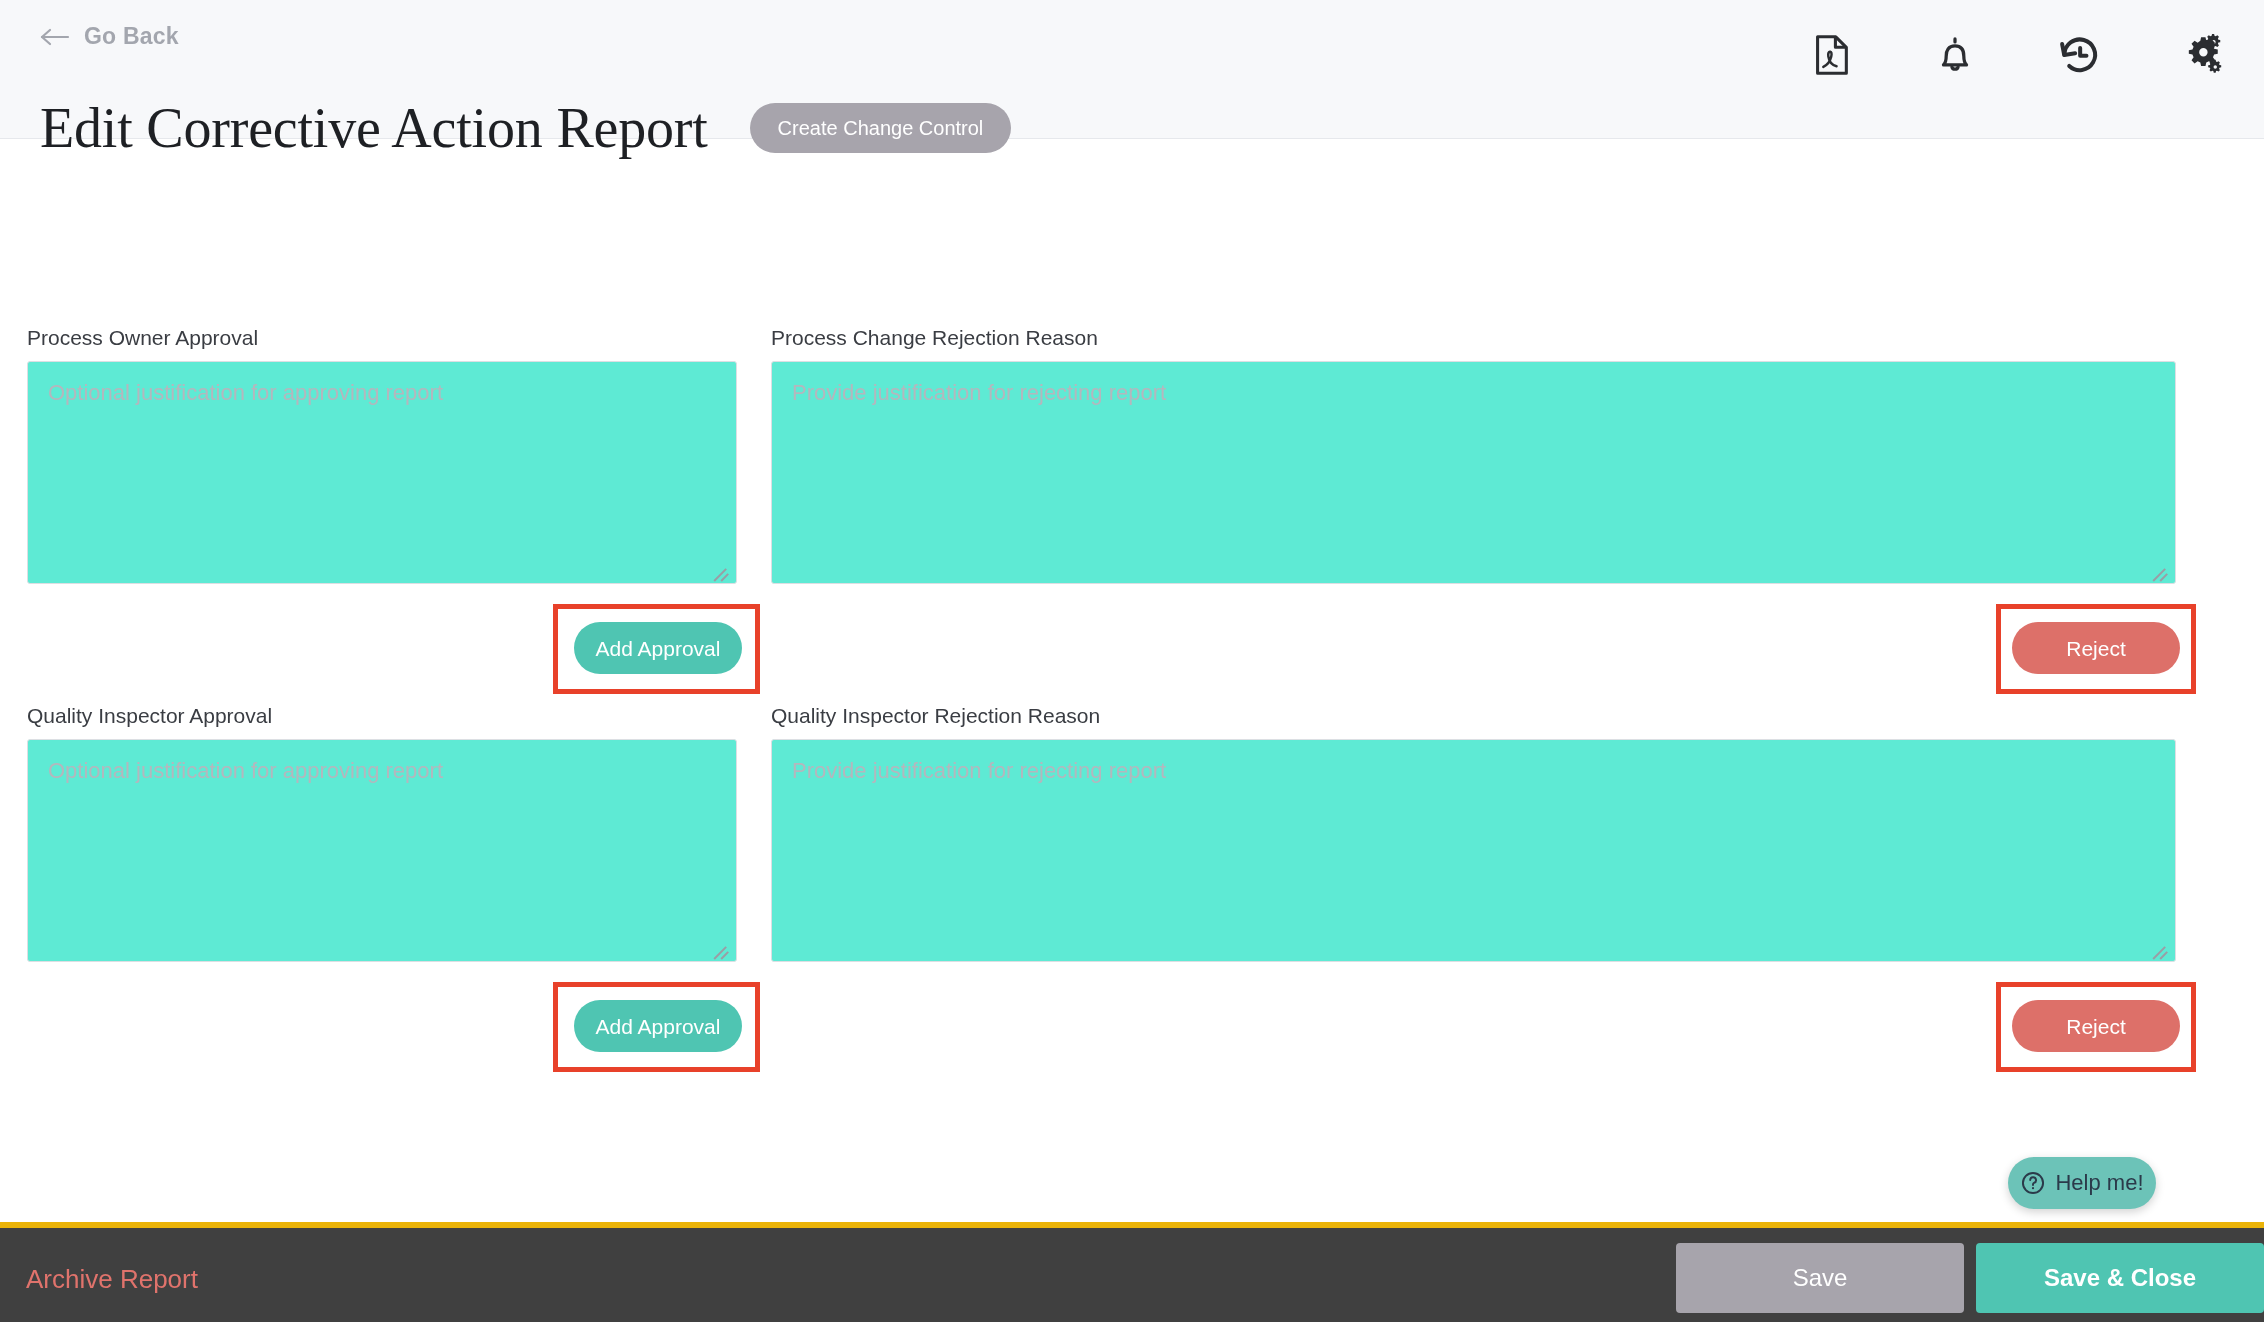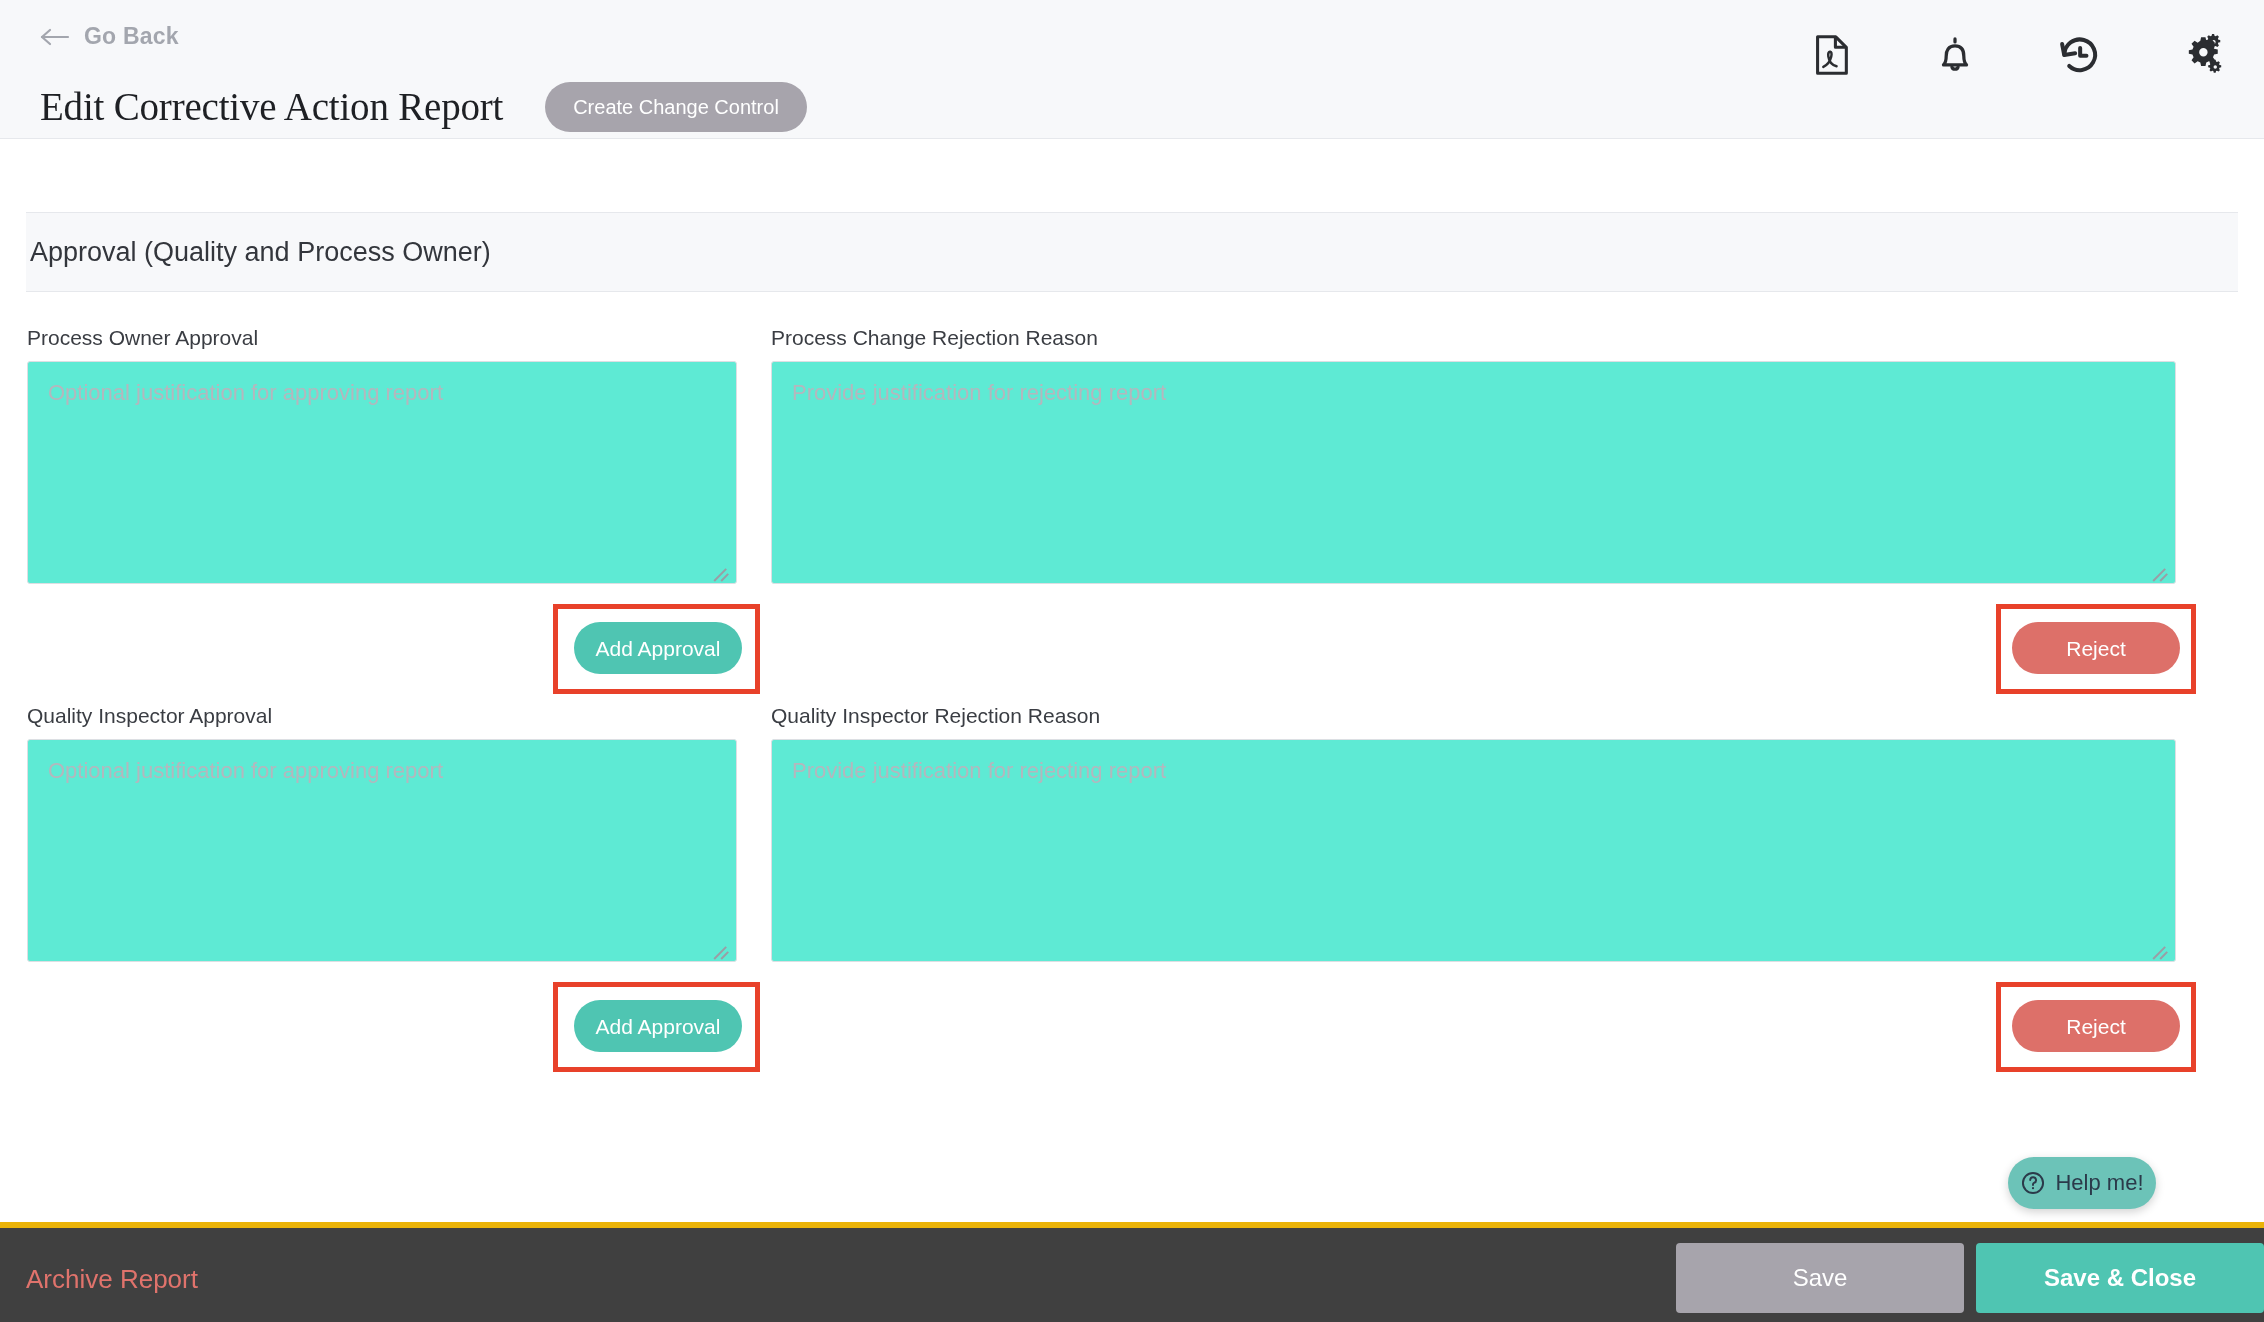--- a/index.html
+++ b/index.html
@@ -47,21 +47,21 @@
   }
   .title-row {
     position: absolute;
     left: 40px; top: 58px;
     display: flex;
     align-items: center;
     gap: 42px;
   }
   .page-title {
     font-family: "Liberation Serif", serif;
-    font-size: 39px;
+    font-size: 56px;
     font-weight: normal;
     color: #1e2024;
     white-space: nowrap;
     letter-spacing: -0.2px;
   }
   .pill-btn {
     border: none;
     border-radius: 32px;
     background: #a7a4ac;
     color: #ffffff;
@@ -273,23 +273,20 @@
         <svg class="hicon" viewBox="0 0 24 24" fill="currentColor">
           <path d="M10.6 4.6l.4-1.9h2.3l.4 1.9 1.4.6 1.6-1.1 1.6 1.6-1.1 1.6.6 1.4 1.9.4v2.3l-1.9.4-.6 1.4 1.1 1.6-1.6 1.6-1.6-1.1-1.4.6-.4 1.9h-2.3l-.4-1.9-1.4-.6-1.6 1.1-1.6-1.6 1.1-1.6-.6-1.4-1.9-.4V9.5l1.9-.4.6-1.4-1.1-1.6 1.6-1.6 1.6 1.1zM12.2 8.4a2.2 2.2 0 1 0 0 4.4 2.2 2.2 0 0 0 0-4.4z"></path>
           <path d="M18.6 2.2l.9-.5.8.8-.5.9.2.6 1 .2v1.1l-1 .2-.2.6.5.9-.8.8-.9-.5-.6.2-.2 1h-1.1l-.2-1-.6-.2-.9.5-.8-.8.5-.9-.2-.6-1-.2V4.2l1-.2.2-.6-.5-.9.8-.8.9.5.6-.2.2-1h1.1l.2 1zM17.6 4.2a1 1 0 1 0 0 2 1 1 0 0 0 0-2z"></path>
           <path d="M19.3 15.6l.8-.4.7.7-.4.8.2.5.9.2v1l-.9.2-.2.5.4.8-.7.7-.8-.4-.5.2-.2.9h-1l-.2-.9-.5-.2-.8.4-.7-.7.4-.8-.2-.5-.9-.2v-1l.9-.2.2-.5-.4-.8.7-.7.8.4.5-.2.2-.9h1l.2.9zM18.4 17.4a.9.9 0 1 0 0 1.8.9.9 0 0 0 0-1.8z"></path>
         </svg>
       </span>
 
     </div>
   </div>
 
-  <div class="section-head">
-    <span class="section-title">Approval (Quality and Process Owner)</span>
-  </div>
 
   <label class="field-label" style="left:27px; top:326px;">Process Owner Approval</label>
   <textarea class="ta" style="left: 27px; top: 361px; width: 710px; height: 223px;" placeholder="Optional justification for approving report"></textarea>
   <span class="grip" style="left:713px; top:564px;"></span>
 
   <label class="field-label" style="left:771px; top:326px;">Process Change Rejection Reason</label>
   <textarea class="ta" style="left: 771px; top: 361px; width: 1405px; height: 223px;" placeholder="Provide justification for rejecting report"></textarea>
   <span class="grip" style="left:2152px; top:564px;"></span>
 
   <button class="action-btn btn-approve" style="left:574px; top:622px; width:168px; height:52px;">Add Approval</button>

